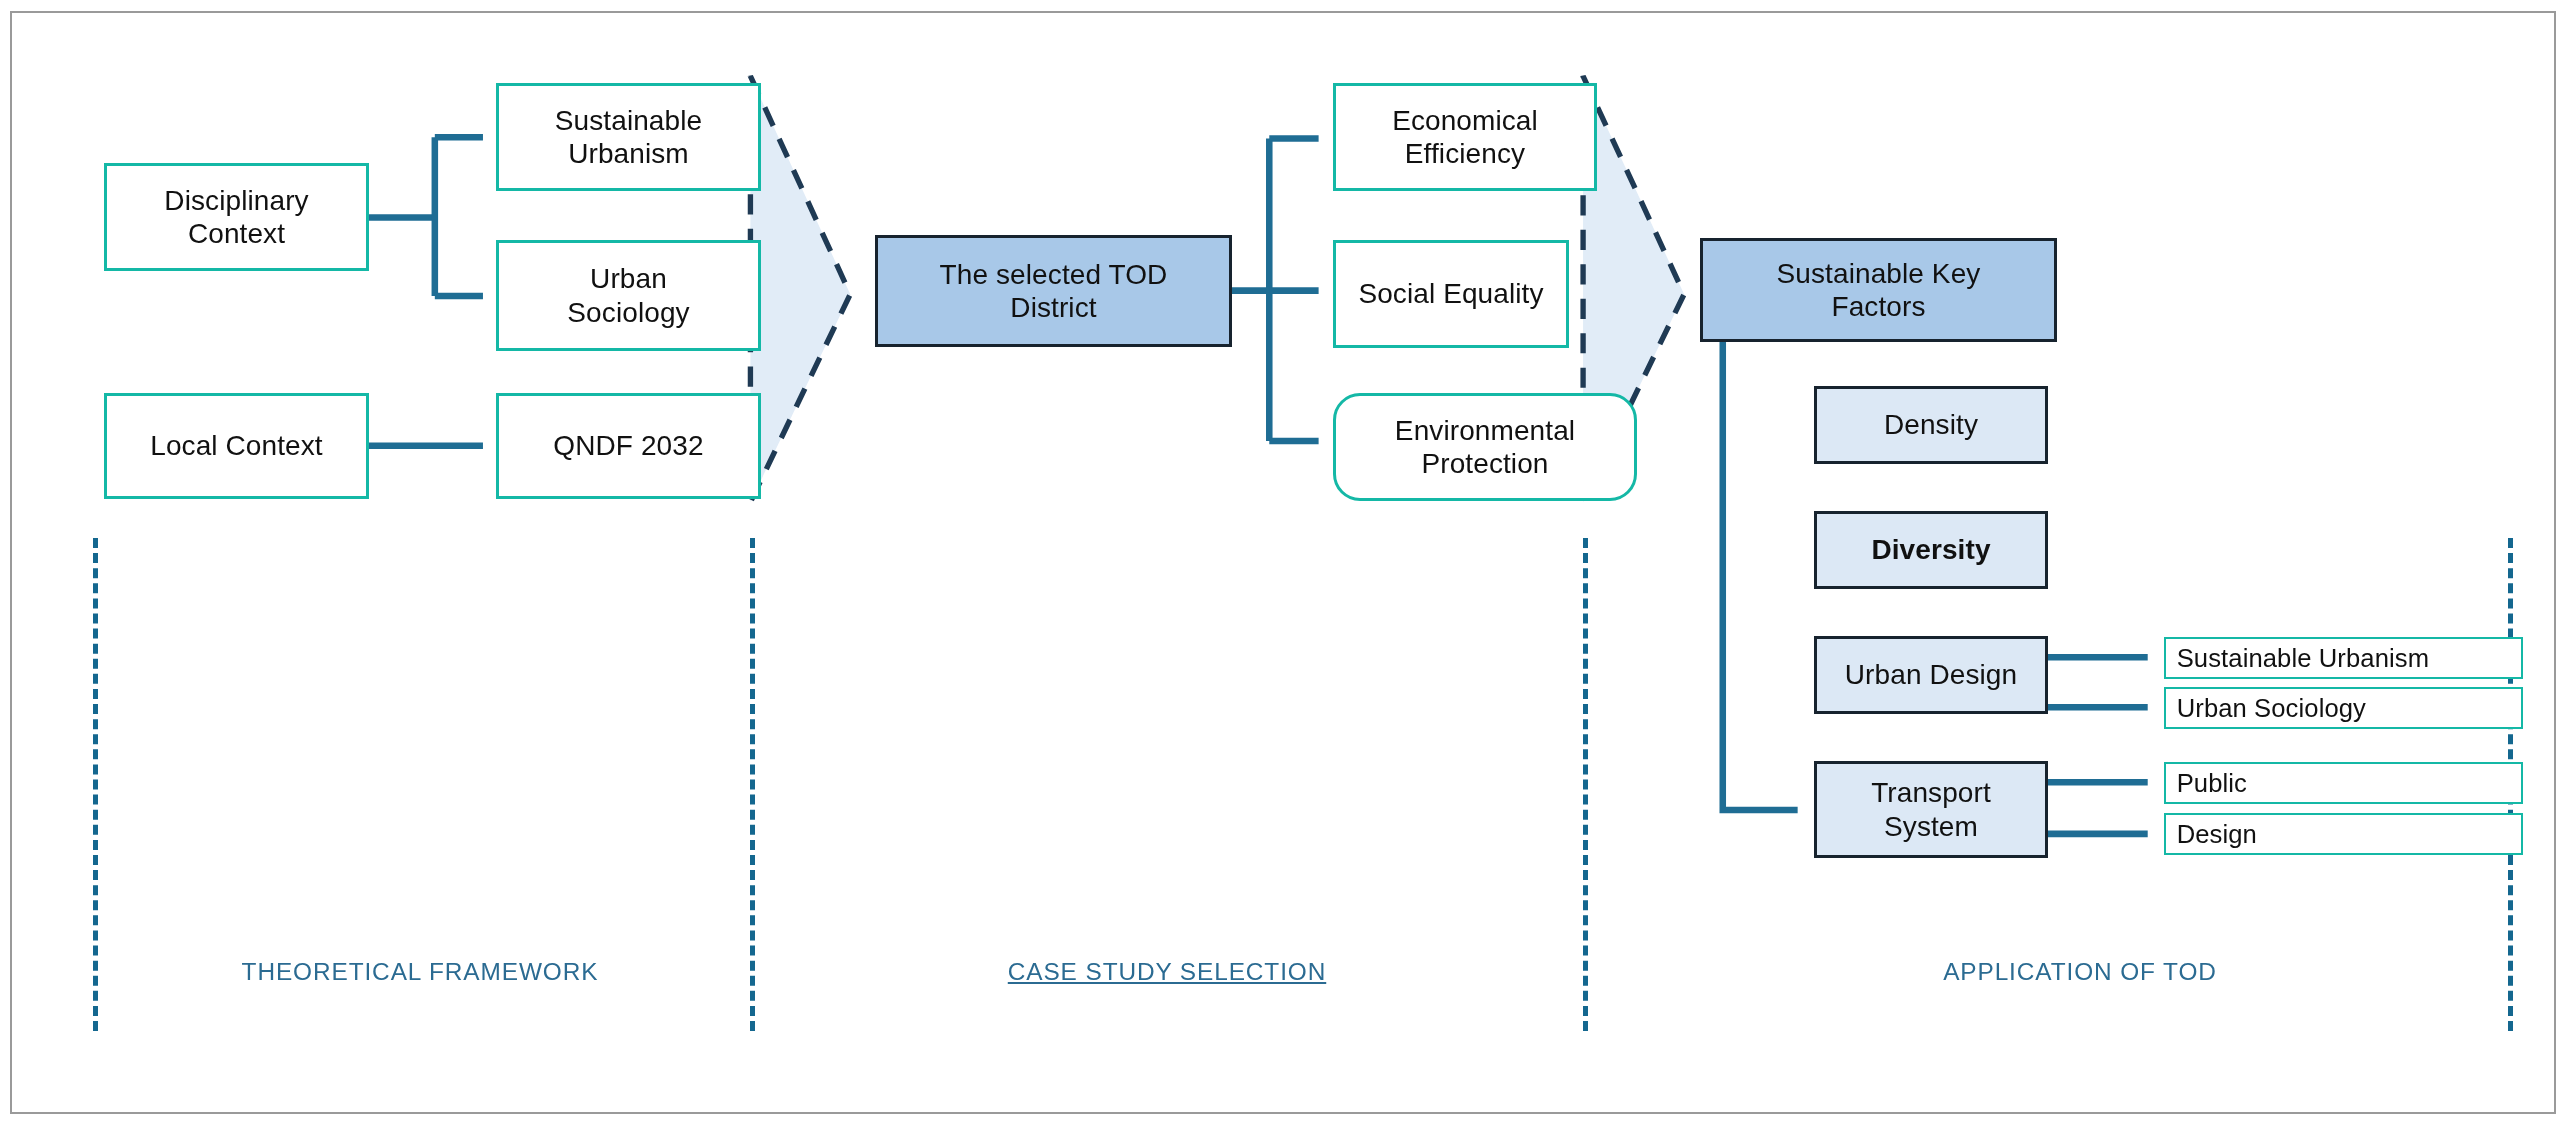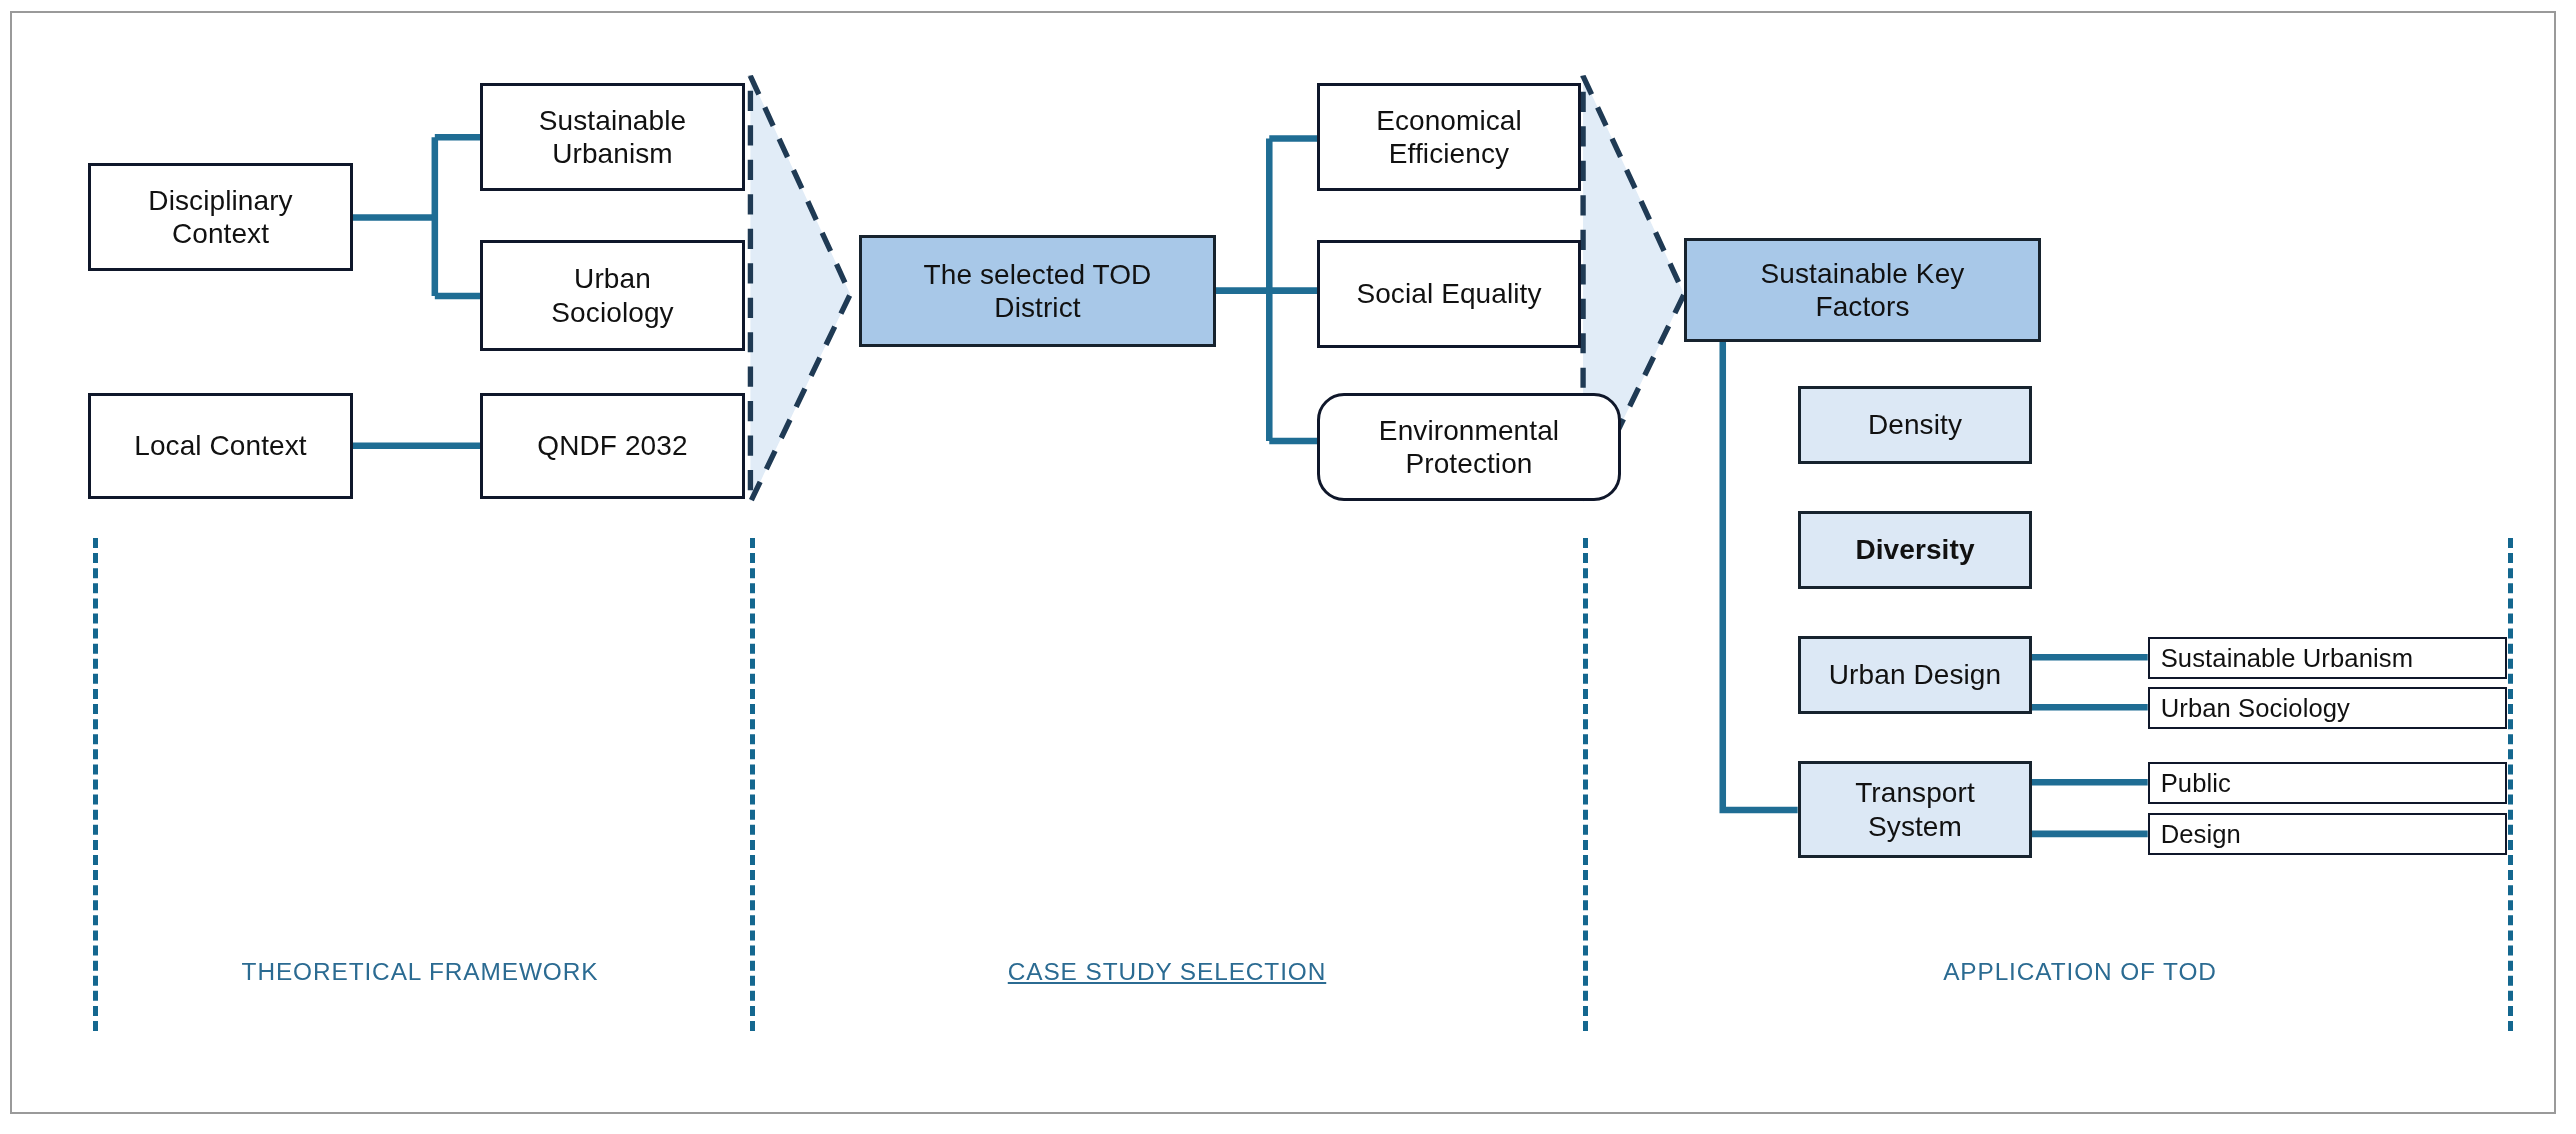--- a/index.html
+++ b/index.html
@@ -26,31 +26,32 @@
   svg#wires{
     position:absolute; left:0; top:0;
     width:2576px; height:1134px;
     pointer-events:none;
   }
 
   
   .node{
     position:absolute;
     box-sizing:border-box;
-    border:3px solid #0f172a;
+    border:3px solid #14b8a6;
     background:#ffffff;
     display:flex;
     align-items:center;
     justify-content:center;
     text-align:center;
     color:#111111;
     font-size:28px;
     line-height:1.18;
     letter-spacing:0.1px;
     padding:12px 6px;
+    margin-left:16px;
   }
   .node.fill-dark{ background:#a8c8e8; border-color:#17232e;}
   .node.fill-light{ background:#dce8f5; border-color:#17232e;}
   .node.leaf{
     justify-content:flex-start;
     text-align:left;
     border-width:2.4px;
     font-size:25.6px;
     padding-left:10.7px;
   }
@@ -122,21 +123,21 @@
   <div class="node" style="left:480px; top:83px; width:265px; height:108px;">Sustainable<br>Urbanism</div>
 
   <div class="node" style="left:480px; top:240px; width:265px; height:111px;">Urban<br>Sociology</div>
 
   <div class="node" style="left:480px; top:393px; width:265px; height:106px;">QNDF 2032</div>
 
   <div class="node fill-dark" style="left:859px; top:235px; width:357px; height:112px;">The selected TOD<br>District</div>
 
   <div class="node" style="left:1317px; top:83px; width:264px; height:108px;">Economical<br>Efficiency</div>
 
-  <div class="node" style="left:1317px; top:240px; width:264px; height:108px;">Social Equality</div>
+  <div class="node" style="left:1317px; top:240px; width:236px; height:108px;">Social Equality</div>
 
   <div class="node" style="left:1317px; top:393px; width:304px; height:108px;border-radius:27px;">Environmental<br>Protection</div>
 
   <div class="node fill-dark" style="left:1684px; top:238px; width:357px; height:104px;">Sustainable Key<br>Factors</div>
 
   <div class="node fill-light" style="left:1798px; top:386px; width:234px; height:78px;">Density</div>
 
   <div class="node fill-light" style="left:1798px; top:511px; width:234px; height:78px;font-weight:bold;">Diversity</div>
 
   <div class="node fill-light" style="left:1798px; top:636px; width:234px; height:78px;">Urban Design</div>

